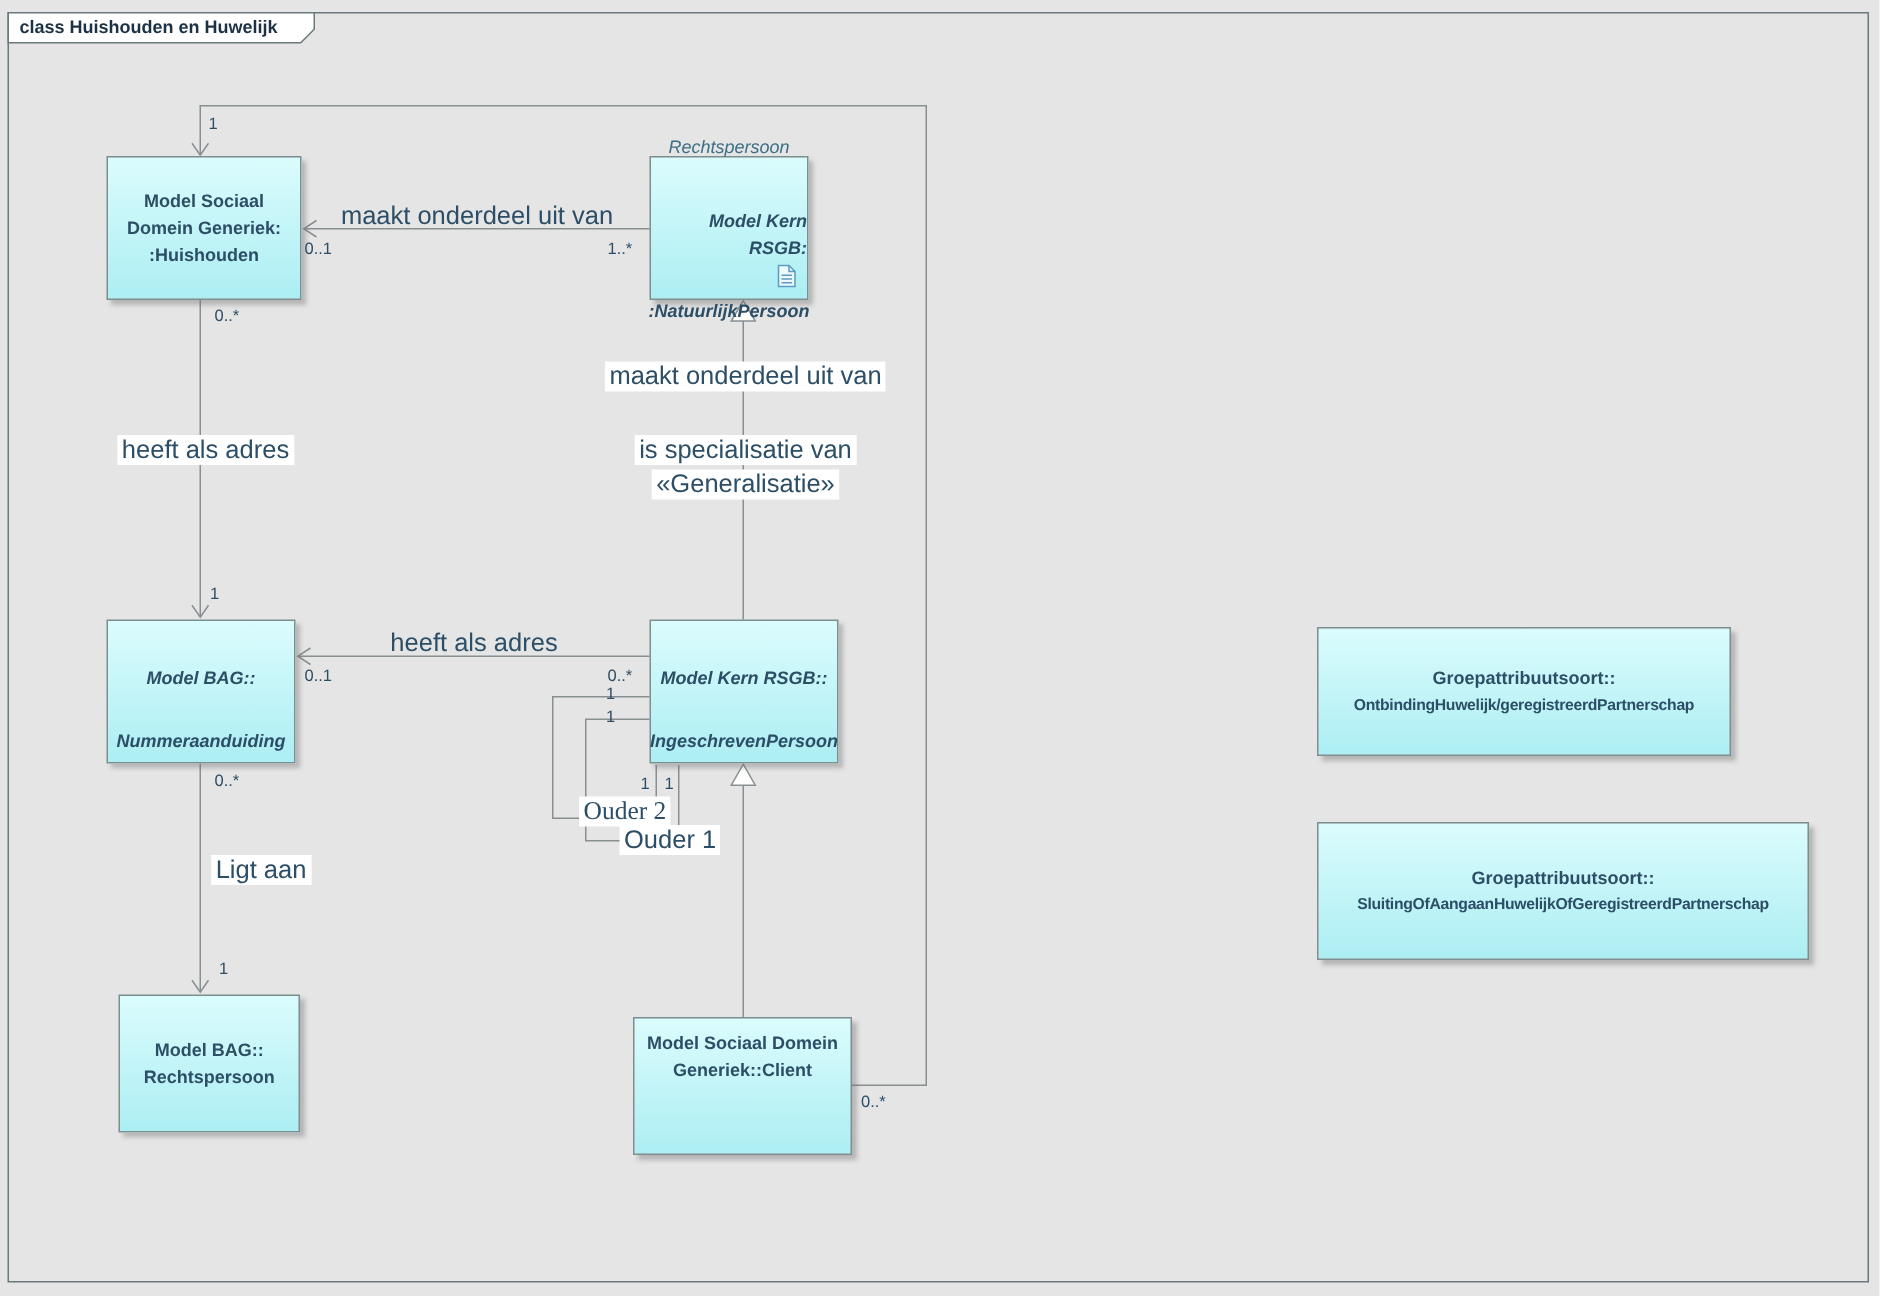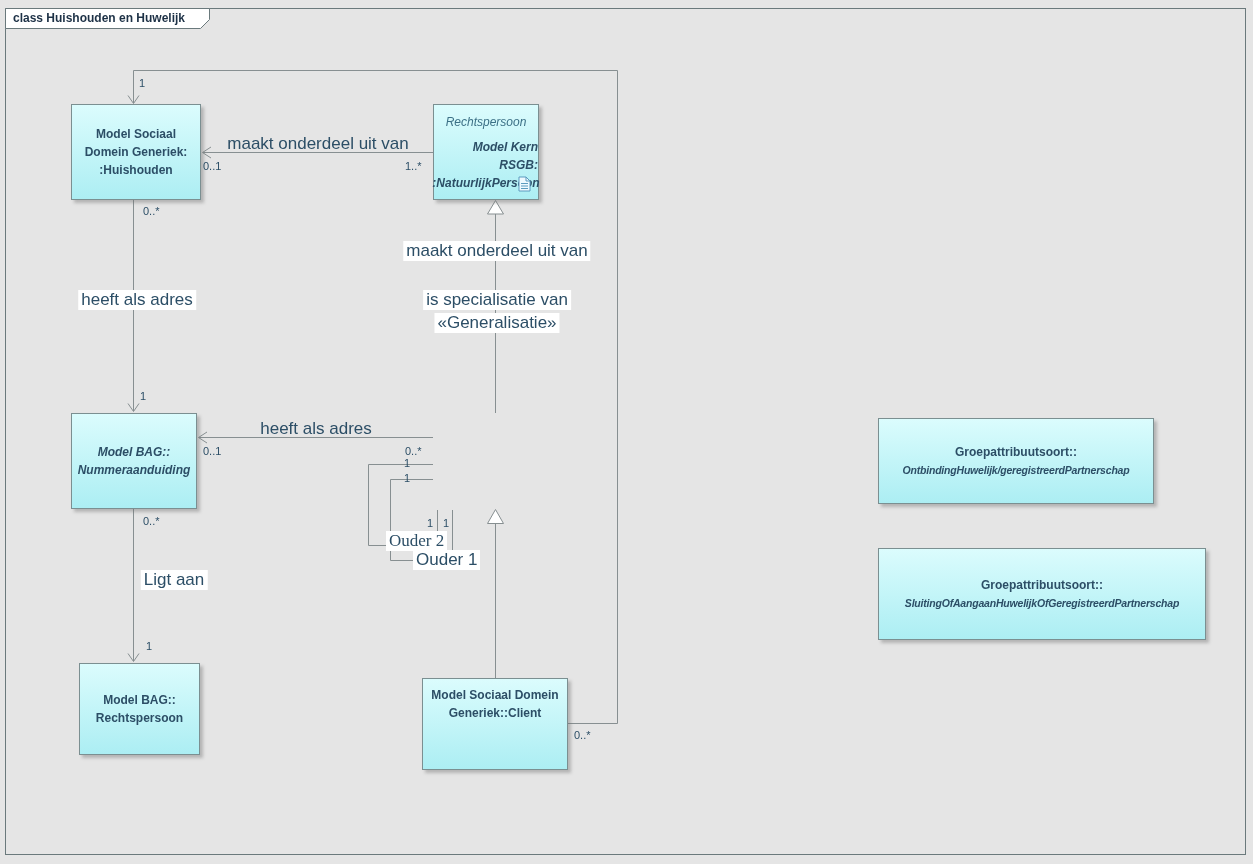--- a/index.html
+++ b/index.html
@@ -9,23 +9,23 @@
   #connector-layer { position:absolute; left:0; top:0; }
 
   .uml-class {
     position:absolute; display:flex; flex-direction:column;
     align-items:center; justify-content:center; text-align:right;
     background:linear-gradient(180deg,#dbfcfd 0%, #aceef3 100%);
     border:1px solid #7b8f91;
     box-shadow:3px 3px 3px rgba(110,110,110,0.40);
     color:#2c4e66; font-size:12px; font-weight:bold; line-height:18px;
   }
-  .italic { font-style:italic; }
+  .italic { font-style:italic;margin-top:24px; }
   .stereotype { font-weight:normal; font-style:italic; color:#3c7086; margin-bottom:7px; }
-  .squeeze { font-size:10.5px; letter-spacing:-0.2px; white-space:nowrap;font-style:italic; }
+  .squeeze { font-size:10.5px; letter-spacing:-0.2px; white-space:nowrap; }
   .doc-icon { position:absolute; right:7px; bottom:7px; line-height:0; }
 
   .lbl { position:absolute; font-size:17px; color:#2c4e66; white-space:nowrap; }
   .lbl.bg { background:#ffffff; padding:0 3px; }
   .lbl.cx { transform:translateX(-50%); }
   .mult { position:absolute; font-size:11px; color:#2c4e66; white-space:nowrap; }
 
   .frame-title { position:absolute; left:13px; top:11px; font-size:12px; font-weight:bold; color:#1d3146; white-space:nowrap; }
 </style>
 </head>
@@ -86,20 +86,24 @@
         <line x1="3" y1="12.5" x2="10" y2="12.5" stroke="#5b9bbf"></line>
       </svg>
     </span>
   </div>
 
   <div class="uml-class" style="left:71px; top:413px; width:126px; height:96px;">
     <div class="italic">Model BAG::</div>
     <div class="italic">Nummeraanduiding</div>
   </div>
 
+  <div class="uml-class" style="left:433px; top:413px; width:126px; height:96px;">
+    <div class="italic">Model Kern RSGB::</div>
+    <div class="italic">IngeschrevenPersoon</div>
+  </div>
 
   <div class="uml-class" style="left:79px; top:663px; width:121px; height:92px;">
     <div>Model BAG::</div>
     <div>Rechtspersoon</div>
   </div>
 
   <div class="uml-class" style="left:422px; top:678px; width:146px; height:92px; padding-bottom:40px;">
     <div>Model Sociaal Domein</div>
     <div>Generiek::Client</div>
   </div>

